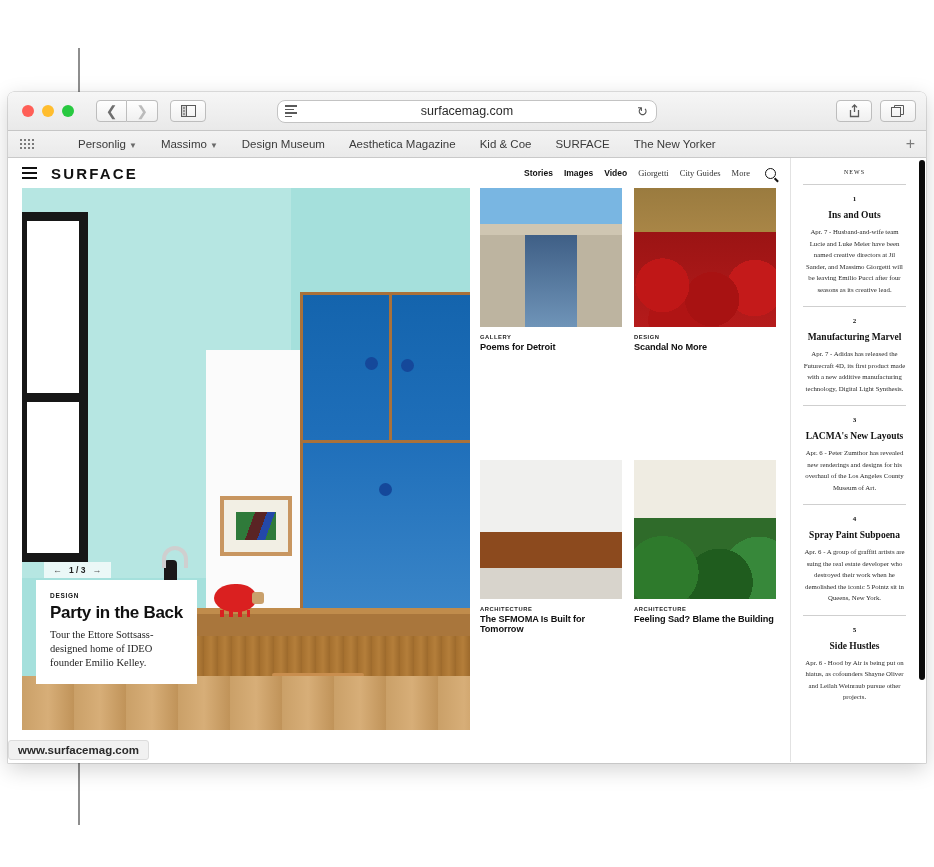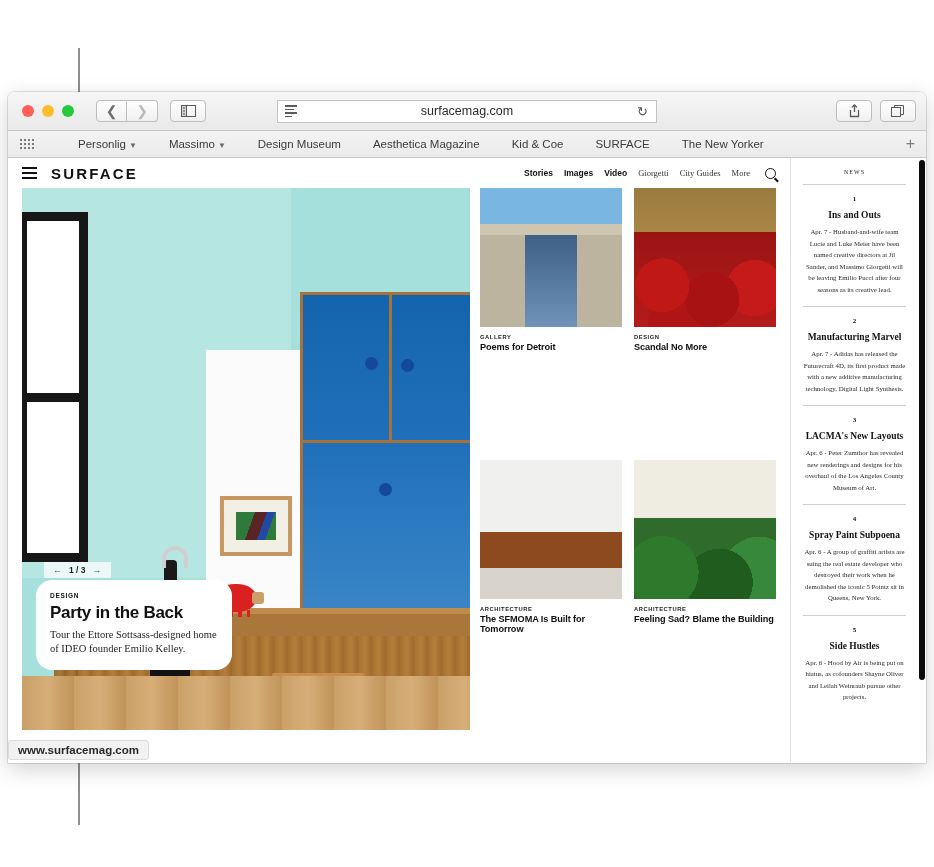--- a/index.html
+++ b/index.html
@@ -54,21 +54,21 @@
     width: 36px; height: 22px; background: linear-gradient(#fefefe,#f0f0f0);
     border: 1px solid #bdbdbd; border-radius: 4px;
     display:flex; align-items:center; justify-content:center; margin-left: 12px;
   }
   .chev { font-size: 14px; color: #6f6f6f; line-height: 1; }
   .chev.dim { color: #bbb; }
 
   .urlbar {
     position: absolute; left: 50%; transform: translateX(-50%);
     width: 380px; height: 23px; background: #fff;
-    border: 1px solid #c3c3c3; border-radius: 0;
+    border: 1px solid #c3c3c3; border-radius: 8px;
     display: flex; align-items: center; justify-content: center;
     font-size: 12.5px; color: #2b2b2b;
   }
   .urlbar .rdr { position:absolute; left: 7px; display:flex; flex-direction:column; gap:2px; }
   .urlbar .rdr i { display:block; height:1.5px; background:#5a5a5a; }
   .urlbar .rdr i:nth-child(1){ width:12px; }
   .urlbar .rdr i:nth-child(2){ width:9px; }
   .urlbar .rdr i:nth-child(3){ width:12px; }
   .urlbar .rdr i:nth-child(4){ width:7px; }
   .urlbar .reload { position:absolute; right: 8px; font-size: 13px; color:#555; }
@@ -77,21 +77,21 @@
   .tb-right .tb-single { margin-left: 0; width: 36px; }
 
   
   .bookmarks {
     height: 27px; background: linear-gradient(#f3f3f3,#eaeaea);
     border-bottom: 1px solid #c9c9c9;
     display: flex; align-items: center; position: relative;
   }
   .bm-grid { margin-left: 12px; display:grid; grid-template-columns: repeat(4,2px); grid-template-rows: repeat(3,2px); gap:2px; }
   .bm-grid i { width:2px; height:2px; background:#7a7a7a; display:block; }
-  .bm-items { display:flex; align-items:center; gap:32px; margin-left: 44px; }
+  .bm-items { display:flex; align-items:center; gap:24px; margin-left: 44px; }
   .bm { font-size: 11.5px; color: #3b3b3b; white-space: nowrap; }
   .bm .caret { font-size: 8px; margin-left: 3px; color:#6a6a6a; }
   .bm-plus { position:absolute; right: 11px; font-size: 16px; color:#7c7c7c; line-height:1; }
 
   
   .page { display: flex; height: 604px; background: #fff; position: relative; }
   .page-main { width: 782px; position: relative; }
   .page-side { width: 128px; border-left: 1px solid #e2e2e2; position: relative; }
   .scrollbar-track { width: 8px; background: #fff; position: relative; }
   .scrollbar-thumb { position:absolute; top: 2px; left: 1px; width: 6px; height: 520px; background: #0b0b0b; border-radius: 3px; }
@@ -152,21 +152,21 @@
   .h-pig-legs { position:absolute; left:198px; top:422px; width:30px; height:7px;
       background: repeating-linear-gradient(90deg,#da2020 0,#da2020 4px,transparent 4px,transparent 9px); }
 
   
   .hero-nav {
     position:absolute; left: 22px; top: 374px; background: rgba(255,255,255,.72);
     padding: 3px 9px; display:flex; align-items:center; gap:7px; font-size:8.5px; color:#222; font-weight:700;
   }
   .hero-nav .arr { font-size: 9px; color:#555; font-weight:400; }
   .hero-card {
-    position:absolute; left: 14px; top: 392px; width: 196px; background:#fff; padding: 12px 14px 14px; border-radius: 16px;
+    position:absolute; left: 14px; top: 392px; width: 161px; background:#fff; padding: 12px 14px 14px;
   }
   .kicker { font-size: 6.5px; font-weight: 700; letter-spacing: .7px; color:#111; margin-bottom: 4px; }
   .hero-title { font-size: 17px; font-weight: 700; color:#111; letter-spacing:-.3px; margin-bottom: 5px; }
   .hero-dek { font-size: 10.5px; line-height: 14px; color:#1d1d1d; font-family:"Liberation Serif", serif; }
 
   
   .grid { width: 310px; display:grid; grid-template-columns: 1fr 1fr; column-gap: 12px; row-gap: 11px; }
   .card { }
   .card-img { width: 100%; height: 139px; }
   .card-kicker { font-size: 5.8px; font-weight:700; letter-spacing:.55px; color:#222; margin-top: 7px; }

